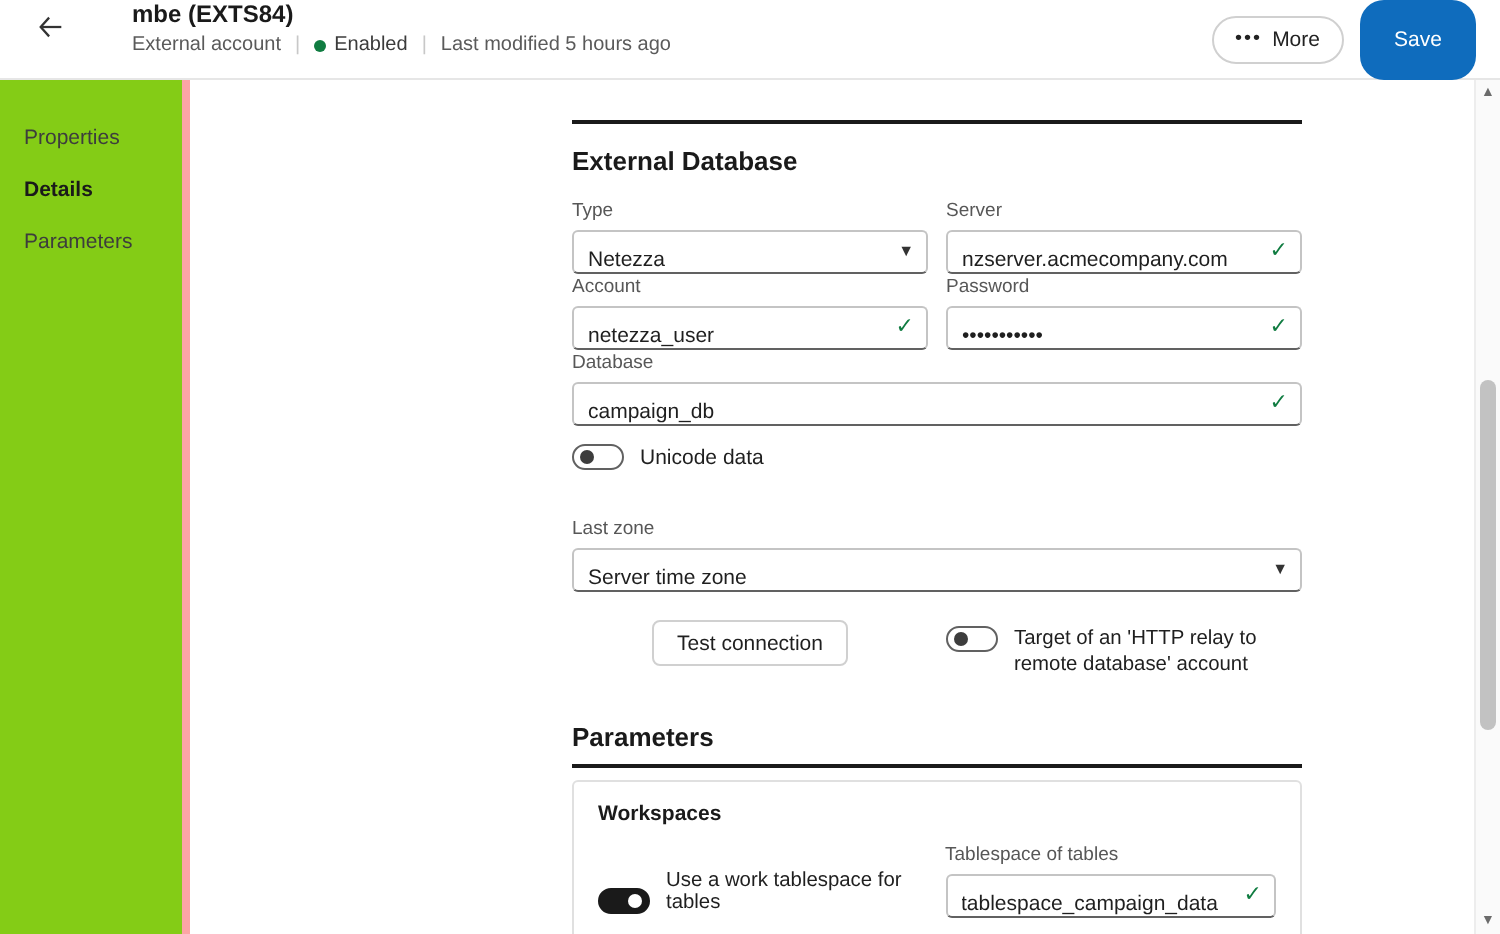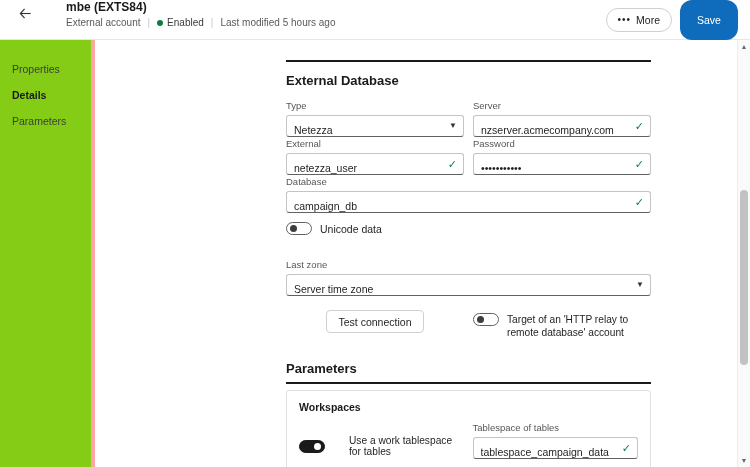--- a/index.html
+++ b/index.html
@@ -276,22 +276,22 @@
     margin-bottom: 9px;
   }
   .ws-row {
     display: flex;
     align-items: flex-start;
     margin-bottom: 9px;
   }
   .ws-left {
     width: 168px;
     display: flex;
-    align-items: center;
-    gap: 24px;
+    align-items: flex-end;
+    gap: 8px;
     padding-top: 13px;
   }
   .ws-left .toggle-label { font-size: 10.2px; }
   .ws-right { width: 168px; margin-left: 8px; }
 
   
   .vscroll-outer {
     position: absolute;
     top: 0; right: 0;
     width: 13px;
@@ -381,21 +381,21 @@
                 <span class="val">nzserver.acmecompany.com</span>
                 <span class="adorn check">✓</span>
               </div>
             </div>
           </div>
         </div>
 
         <div class="row">
           <div class="col">
             <div class="field">
-              <div class="field-label">External</div>
+              <div class="field-label">Account</div>
               <div class="input">
                 <span class="val">netezza_user</span>
                 <span class="adorn check">✓</span>
               </div>
             </div>
           </div>
           <div class="col">
             <div class="field">
               <div class="field-label">Password</div>
               <div class="input">

